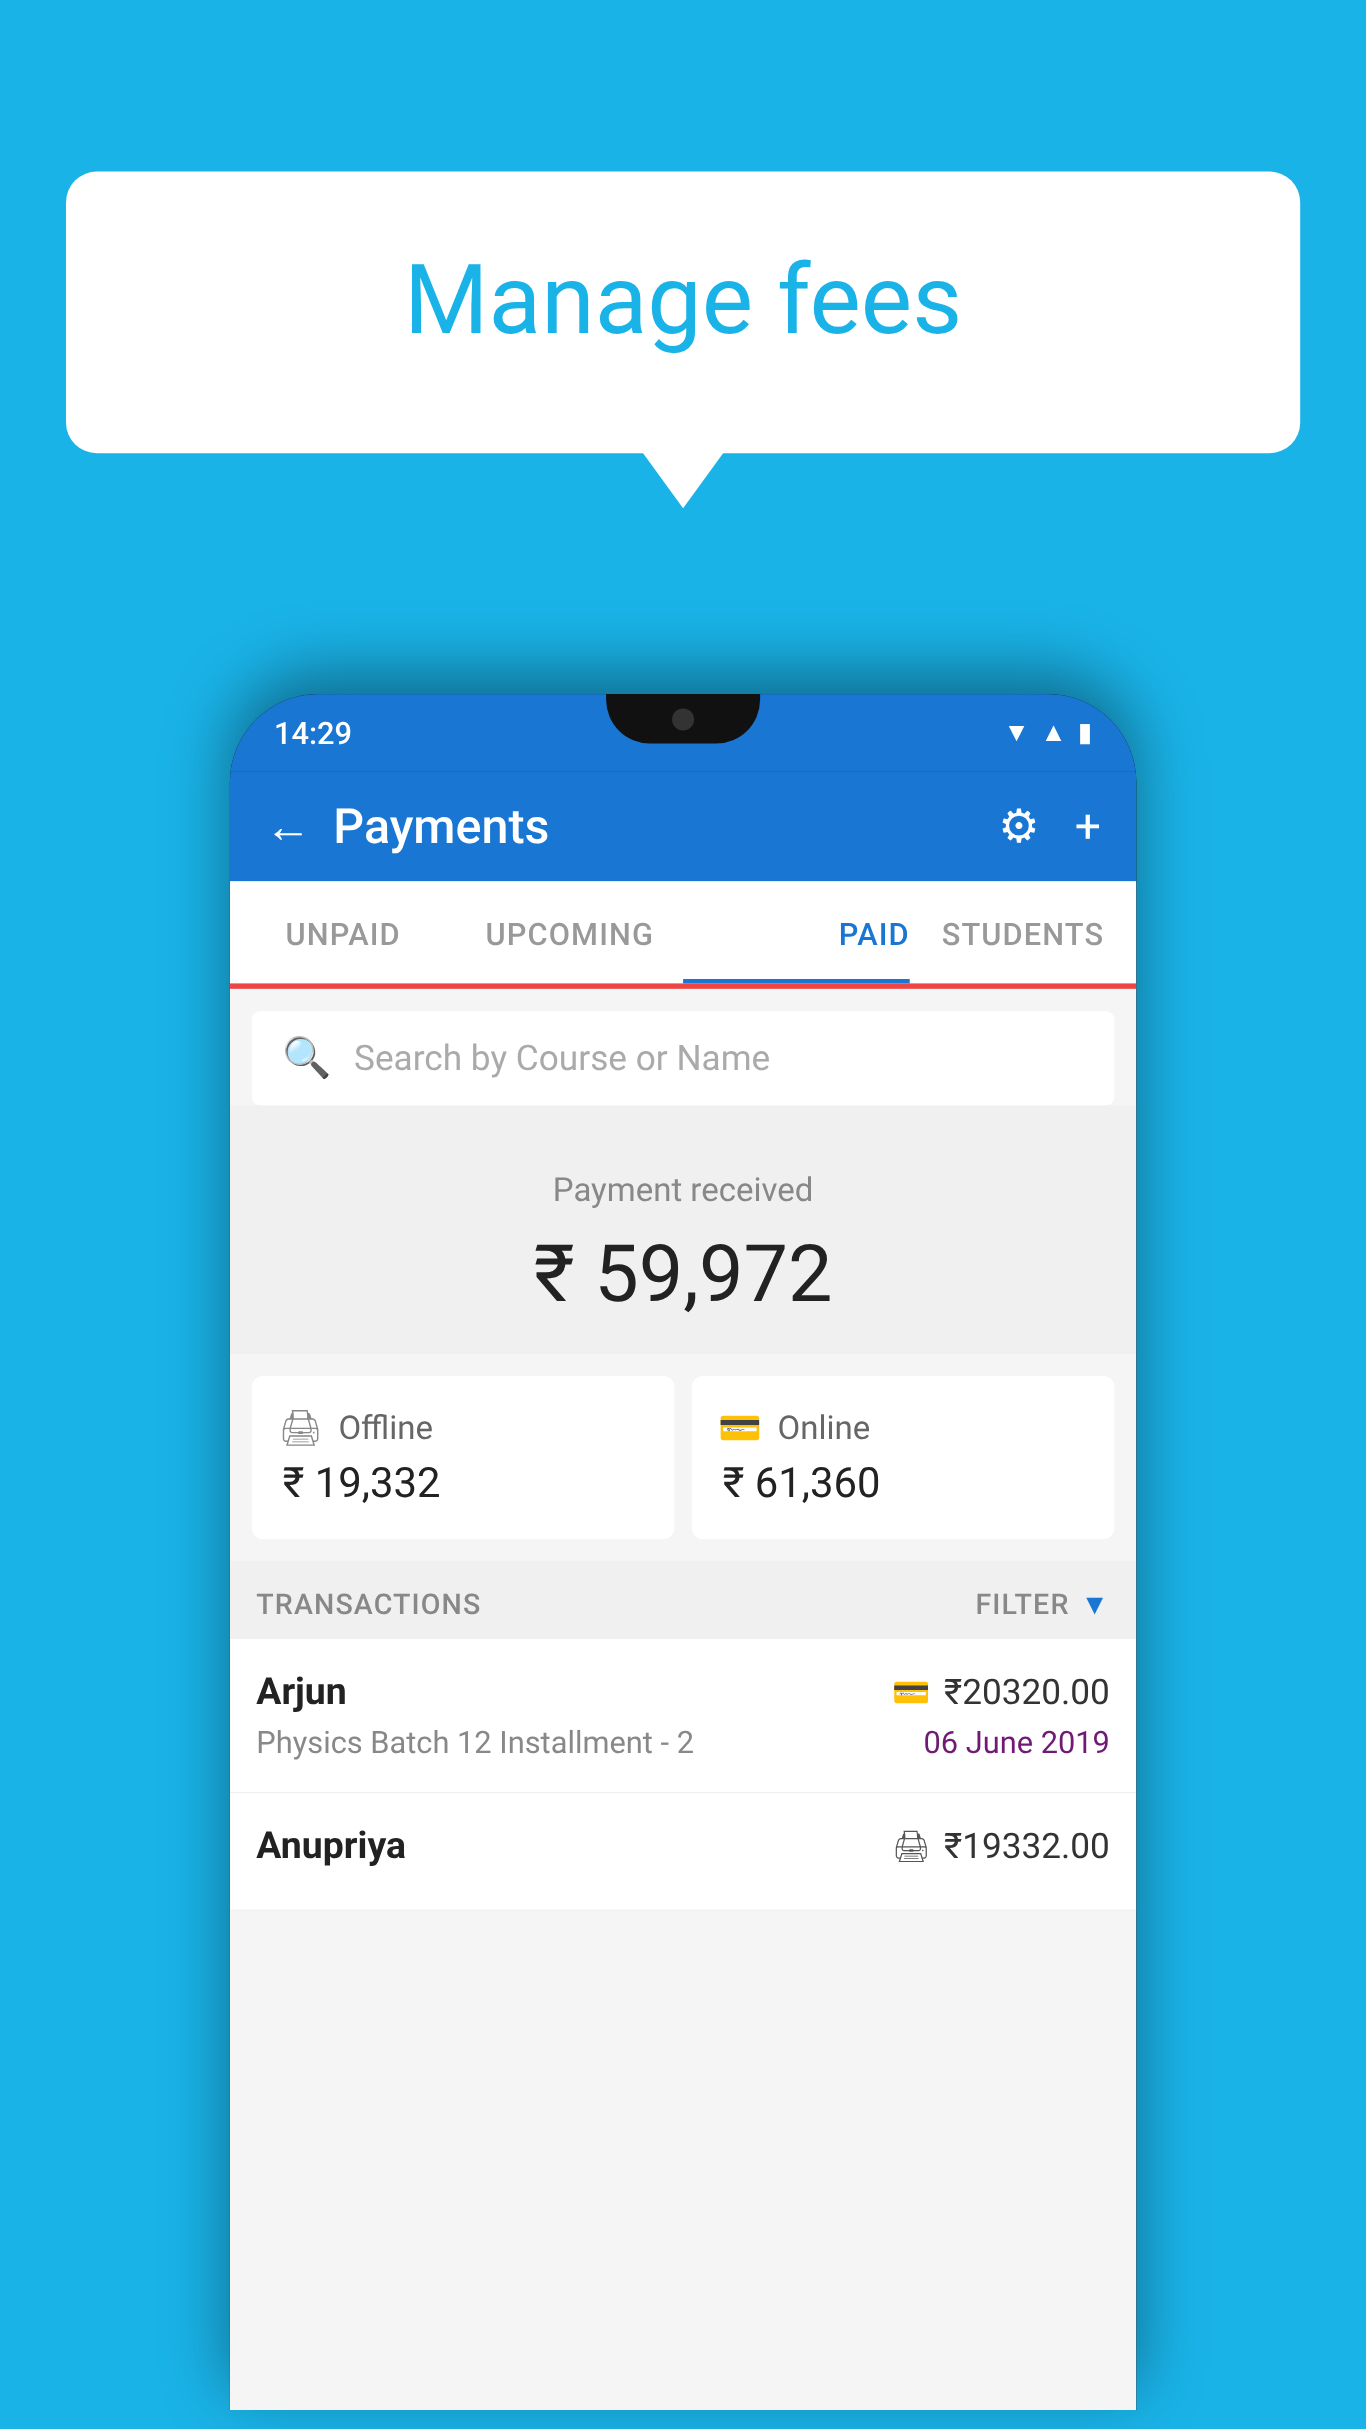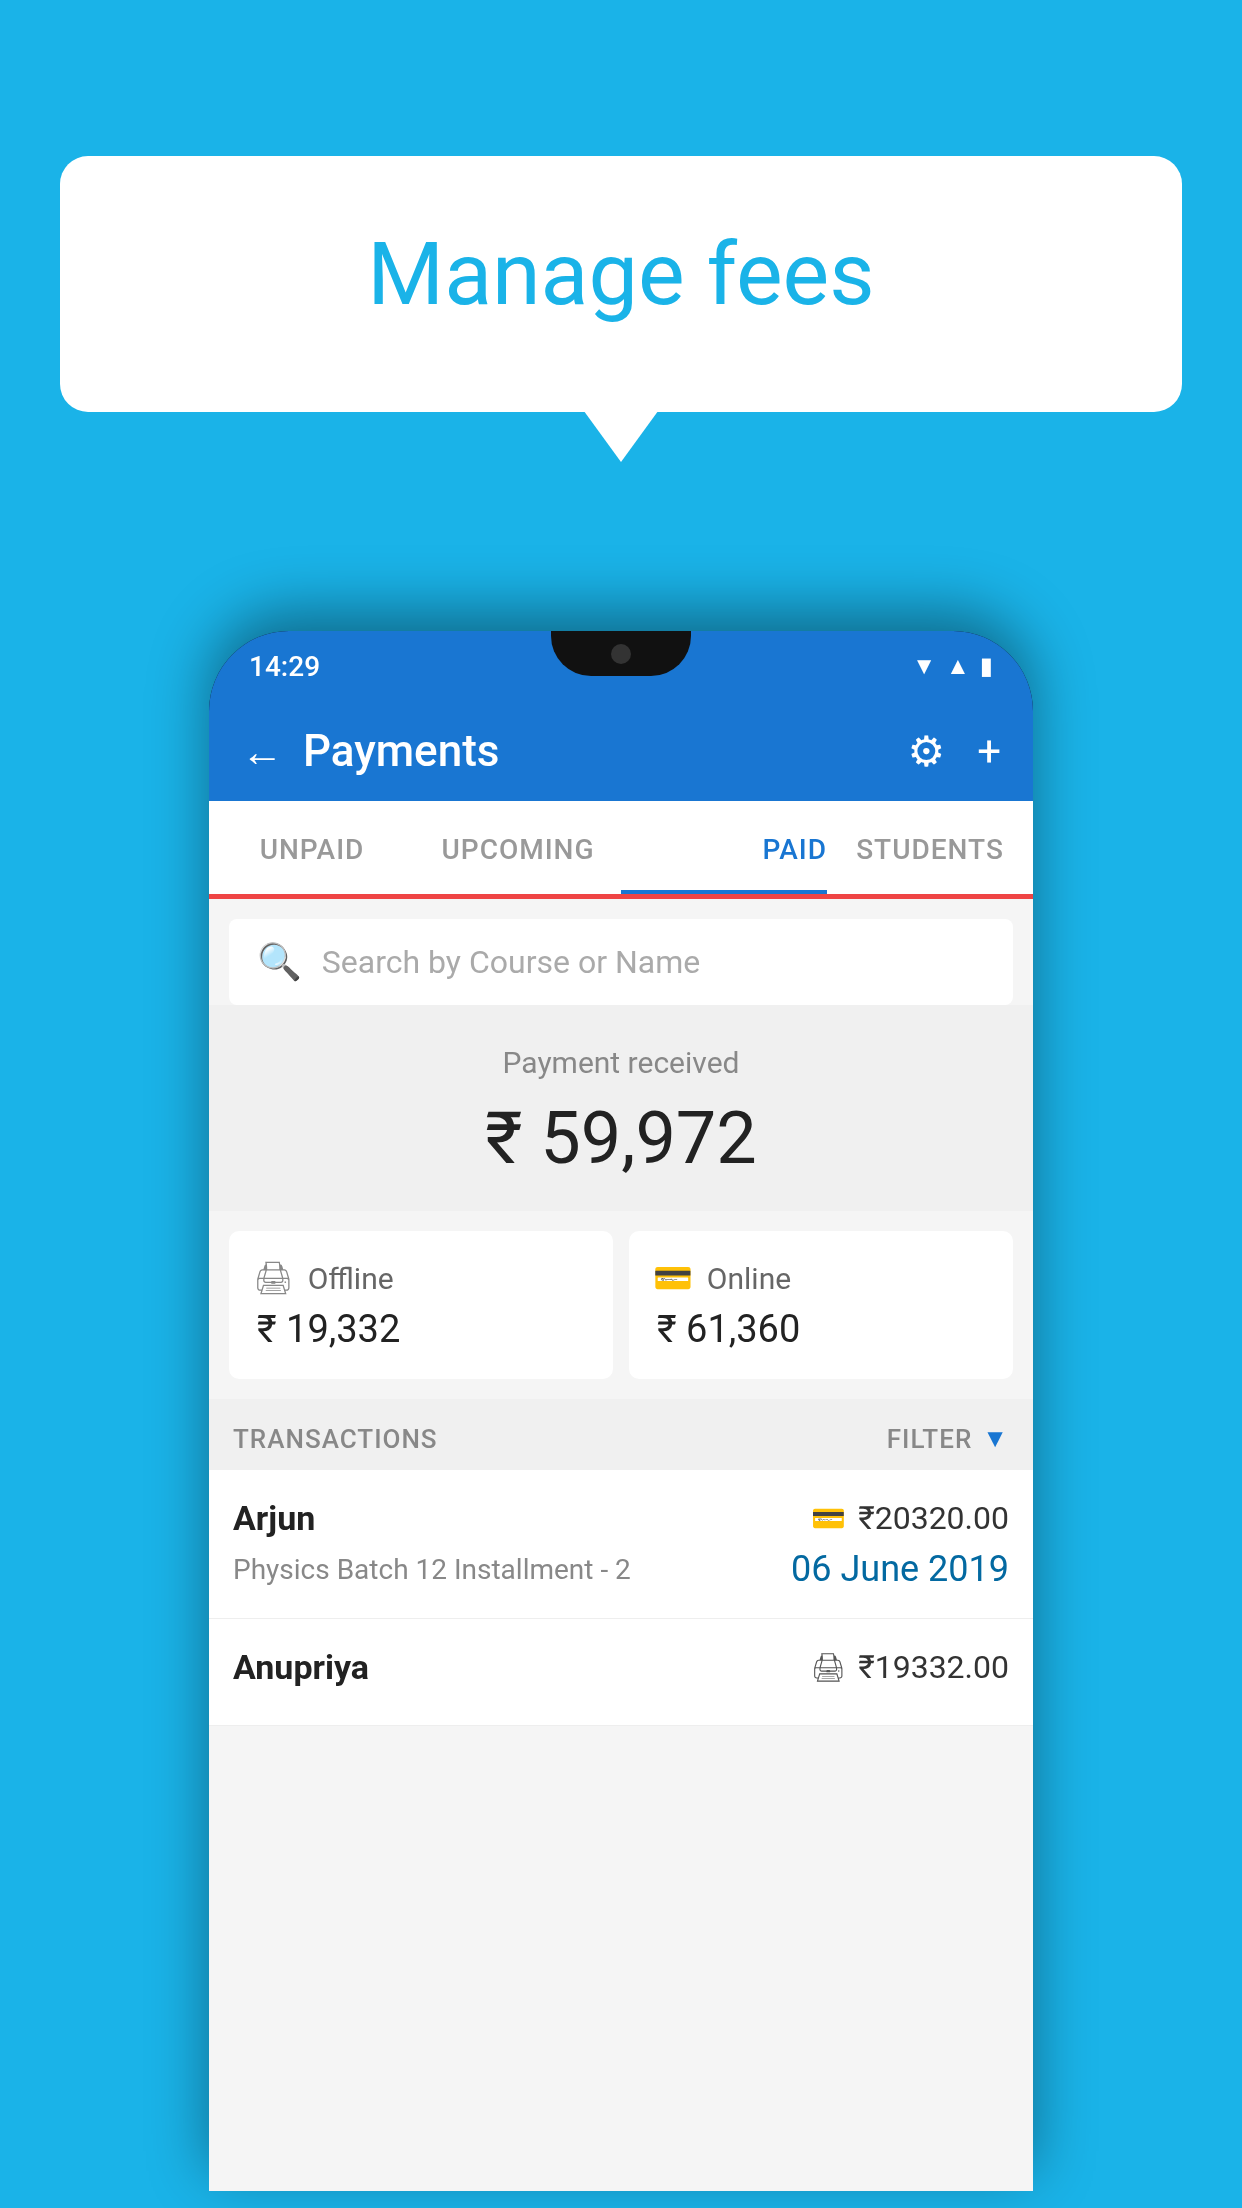--- a/index.html
+++ b/index.html
@@ -212,21 +212,21 @@
     }
 
     .search-placeholder {
       color: #aaa;
       font-size: 32px;
     }
 
     
     .payment-summary {
       background: #f0f0f0;
-      padding: 40px 20px 30px;
+      padding: 60px 20px 30px;
       text-align: center;
     }
 
     .payment-label {
       color: #888;
       font-size: 30px;
       margin-bottom: 16px;
     }
 
     .payment-amount {
@@ -341,22 +341,22 @@
       justify-content: space-between;
       align-items: center;
     }
 
     .transaction-desc {
       font-size: 28px;
       color: #888;
     }
 
     .transaction-date {
-      font-size: 36px;
-      color: #0369a1;
+      font-size: 28px;
+      color: #701a75;
     }
 
     .payment-card-icon {
       font-size: 28px;
       color: #555;
     }
 
     .payment-cash-icon {
       font-size: 28px;
       color: #555;

